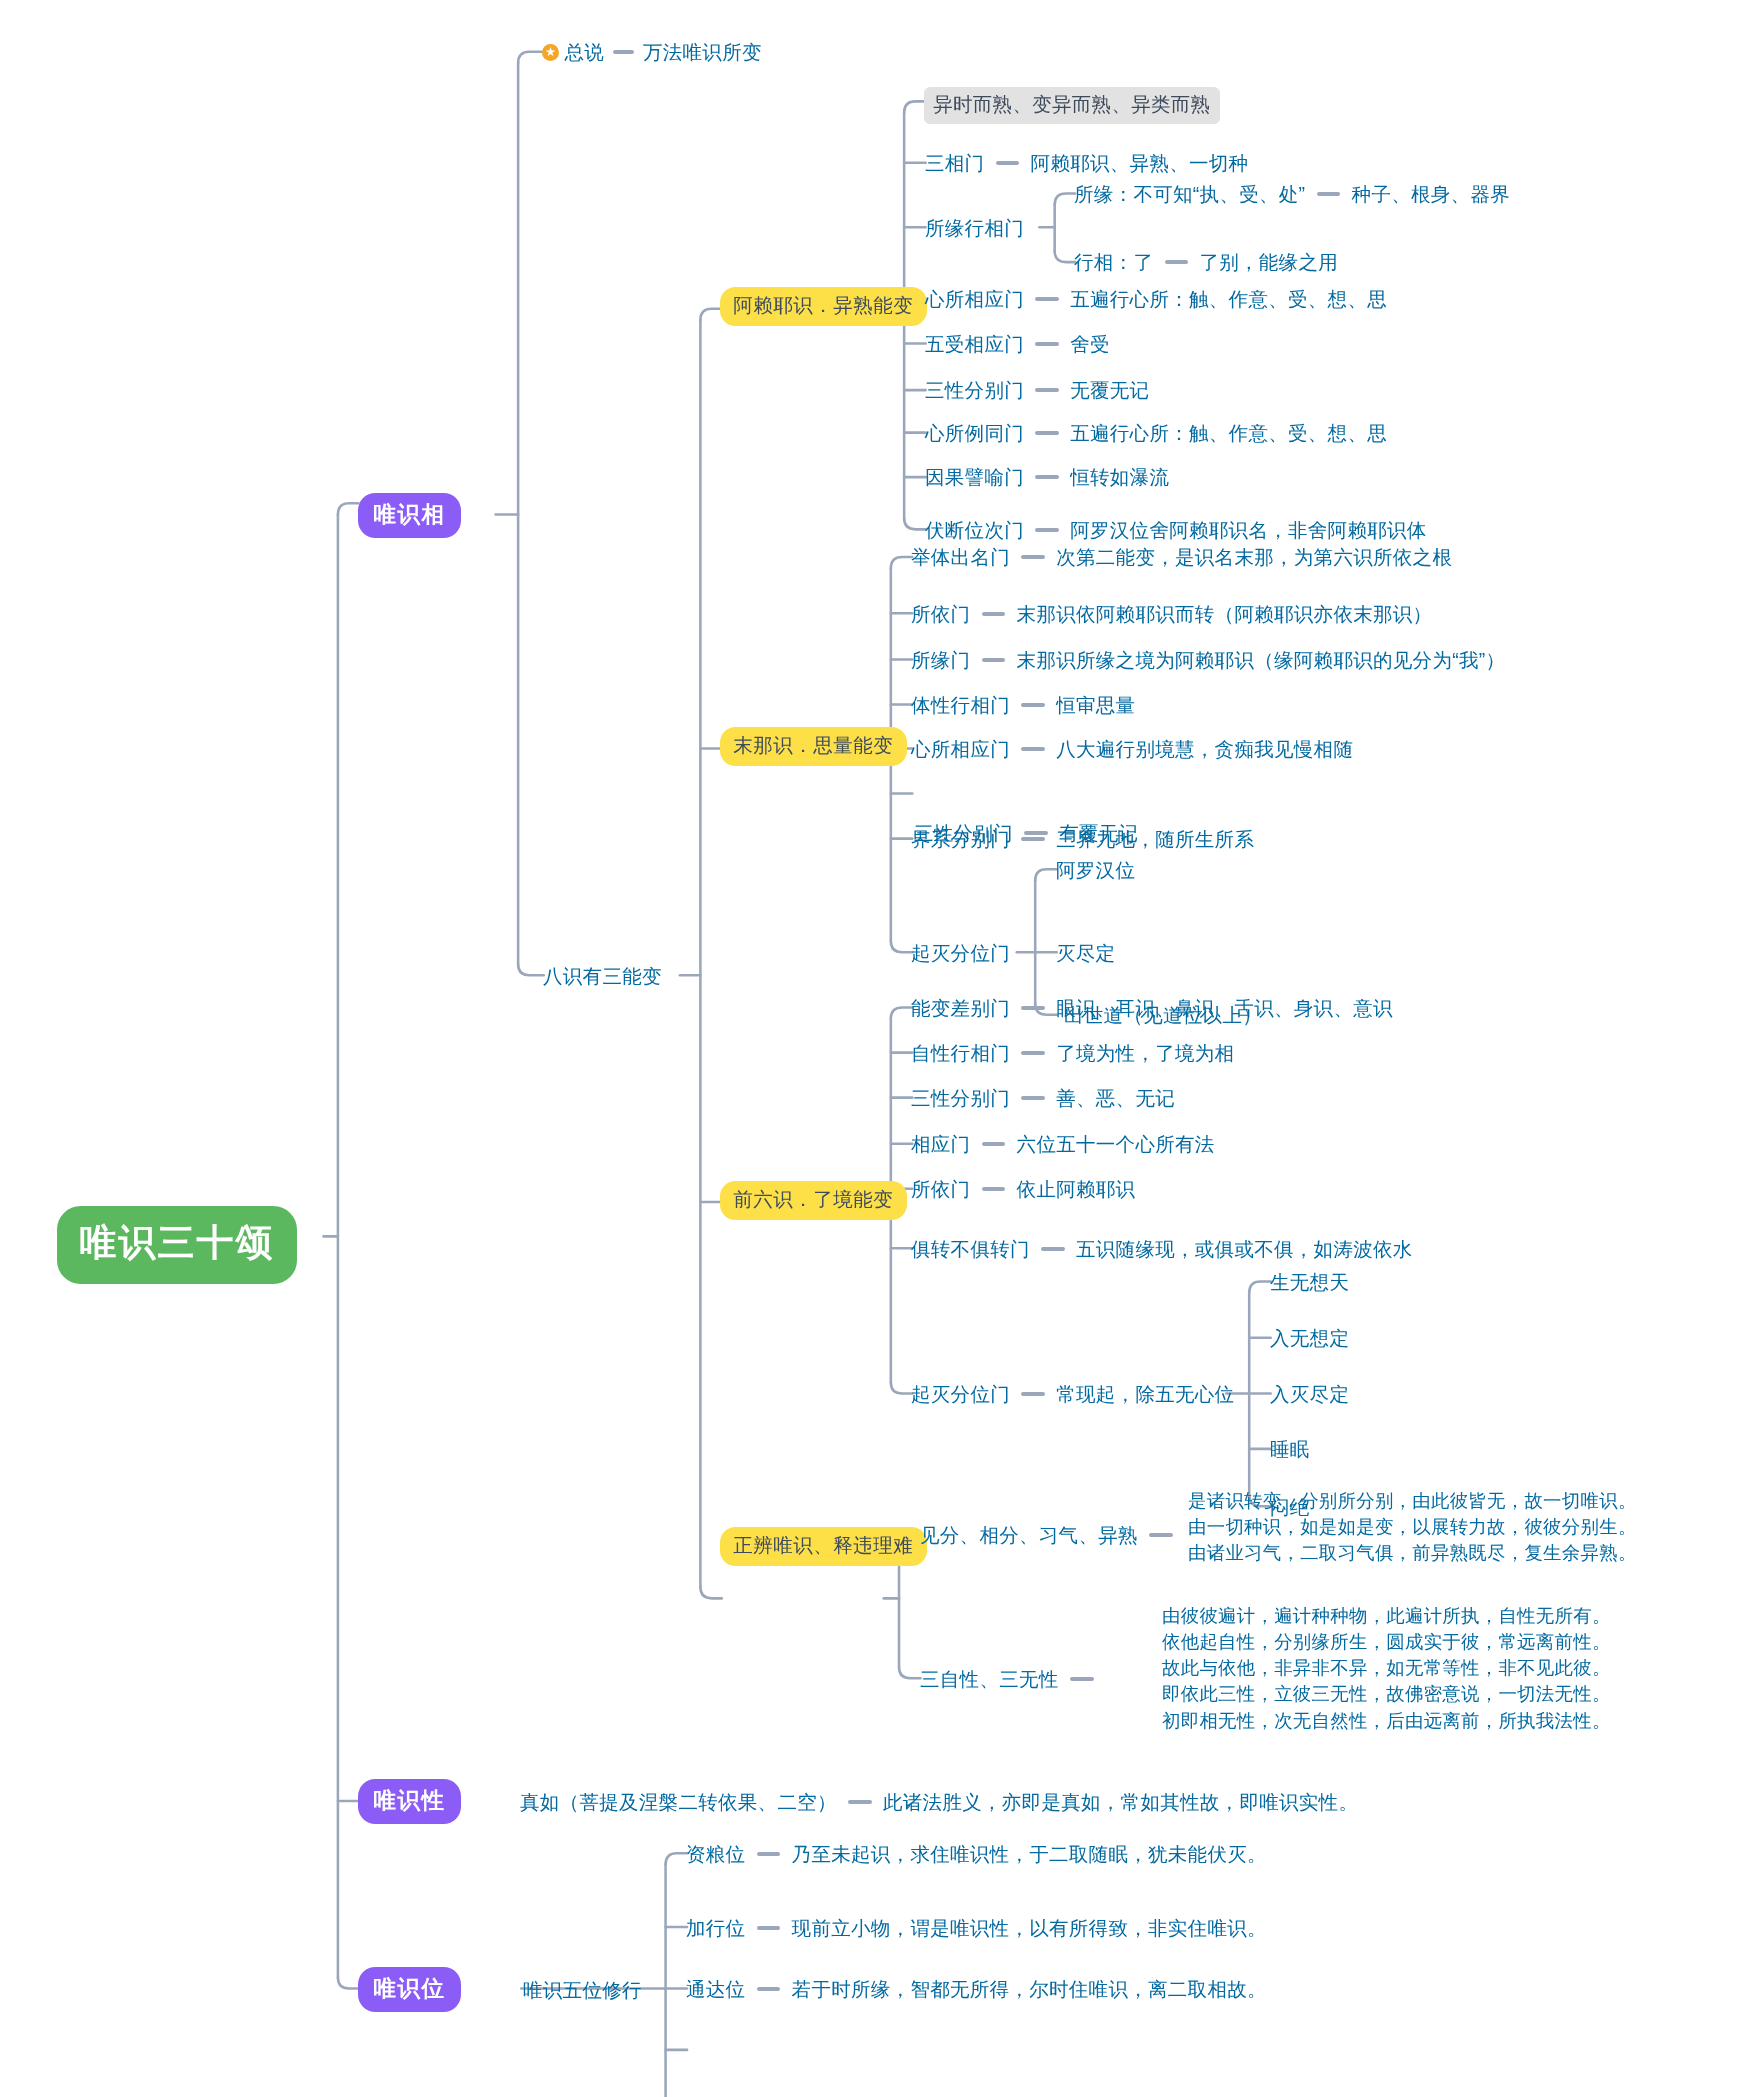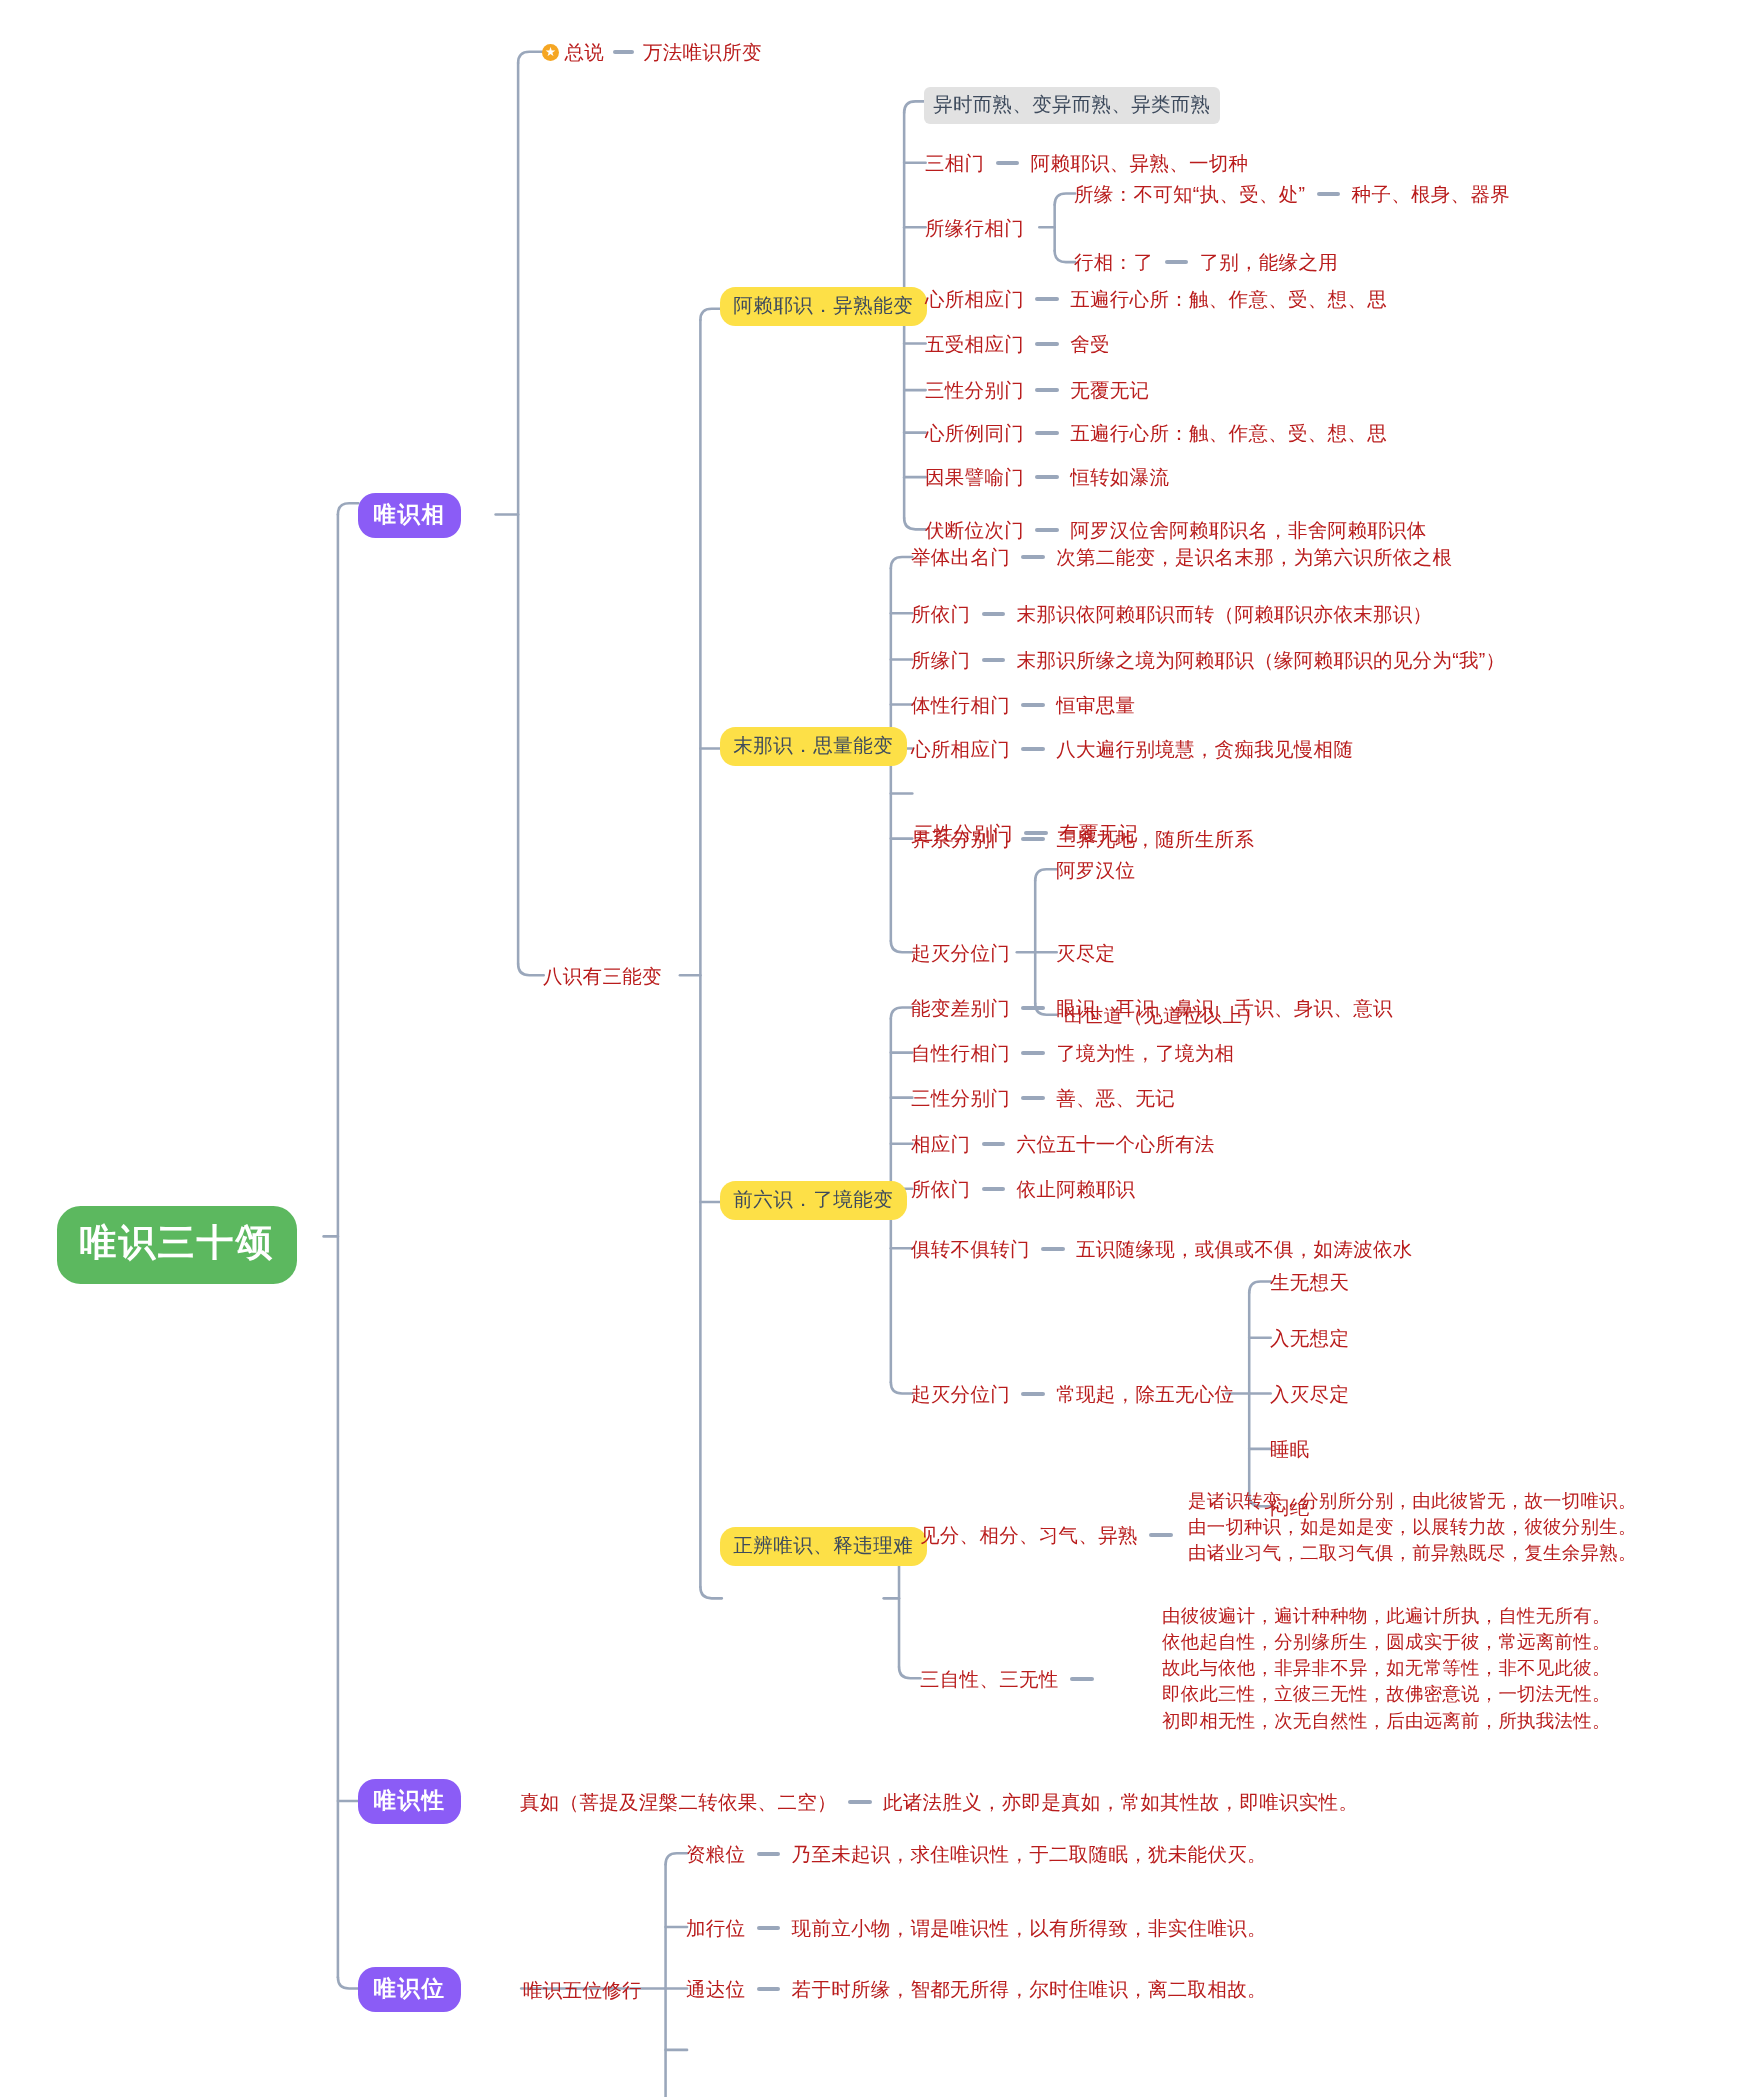--- a/index.html
+++ b/index.html
@@ -16,21 +16,21 @@
   }
   svg#wires{
     position:absolute;left:0;top:0;width:1753px;height:2097px;
     pointer-events:none;
   }
   .node{
     position:absolute;
     white-space:nowrap;
     line-height:1.32;
     font-size:20.5px;
-    color:#b91c1c;
+    color:#0369a1;
     letter-spacing:0.3px;
   }
   
   .root{
     background:#5cb85f;
     color:#ffffff;
     font-size:37px;
     font-weight:700;
     border-radius:23.6px;
     padding:13.3px 22.5px 15.4px 22.5px;

